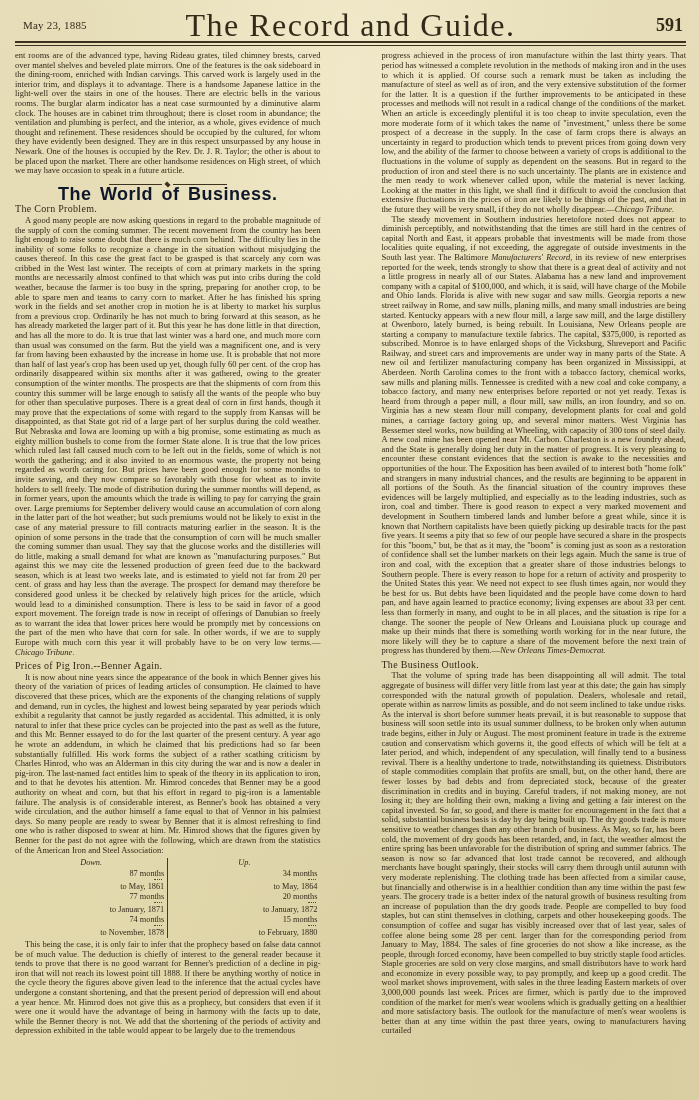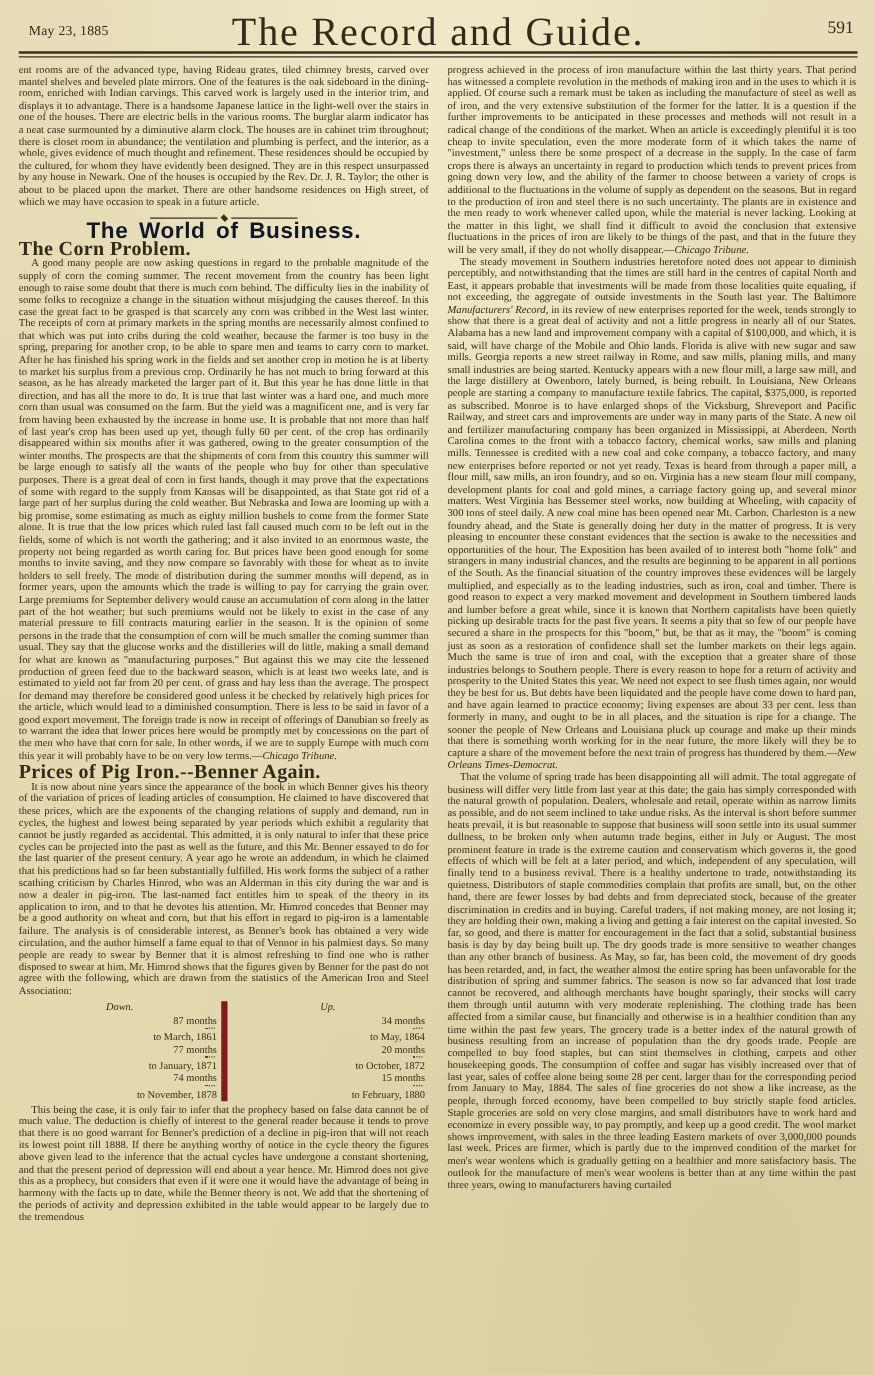--- a/index.html
+++ b/index.html
@@ -12,49 +12,49 @@
       radial-gradient(ellipse at 85% 90%, rgba(120,100,60,0.10), rgba(0,0,0,0) 60%),
       linear-gradient(#e7debad9, #e2d8ab);
     background-color:#e5dcb3;
     overflow:hidden;
   }
   .page { padding:6px 13px 0 15px; }
 
   .masthead { position:relative; height:32px; }
   .issue-date { position:absolute; left:8px; top:13px; font-size:11px; letter-spacing:0.2px; }
   .pub-title { text-align:center; font-size:32px; letter-spacing:1.5px; font-weight:normal; padding-top:1px; }
-  .page-num { position:absolute; right:3px; top:9px; font-size:14px; font-weight:normal; }
+  .page-num { position:absolute; right:3px; top:9px; font-size:18px; font-weight:bold; }
 
   .rule-thick { border-top:2.5px solid #3b311d; margin-top:3px; }
   .rule-thin  { border-top:1px solid #3b311d; margin-top:2px; margin-bottom:5px; }
 
-  .columns { display:flex; align-items:flex-start; }
+  .columns { display:flex; align-items:flex-end;gap:23px; }
   .col { width:335px; font-size:8.5px; line-height:9.6px; text-align:justify; }
   .col-left  { padding-right:7px; }
   .col-right { padding-left:7px; width:334px; }
   .vdivider { width:1px; background:#5a4e31; }
 
   p.body { text-align:justify; }
   .indent { text-indent:10px; }
   .it { font-style:italic; }
 
   .ornament { display:flex; align-items:center; justify-content:center; width:118px; margin:6px auto 3px; }
   .ornament .line { flex:1; height:1px; background:#3b311d; }
   .ornament .diamond { width:5px; height:5px; background:#3b311d; transform:rotate(45deg) scaleY(0.75); margin:0 3px; }
 
   .section-title {
     font-family:"Liberation Sans","DejaVu Sans",sans-serif;
     font-size:18px; font-weight:bold; text-align:center;
     letter-spacing:0.5px; word-spacing:3px; margin:2px 0 5px; color:#0f172a;
   }
-  .art-head { font-size:16px; font-weight:bold; letter-spacing:0.3px; margin:4px 0 2px; text-align:left; }
+  .art-head { font-size:10px; font-weight:normal; letter-spacing:0.3px; margin:4px 0 2px; text-align:left; }
 
   .benner-table { display:flex; margin:3px 0 2px; font-size:8.3px; line-height:10px; }
   .benner-col { flex:1; padding:0 3px; }
-  .benner-col.first { border-right:5px solid #7f1d1d; }
+  .benner-col.first { border-right:1px solid #7f1d1d; }
   .benner-head { text-align:center; font-style:italic; margin-bottom:1px; }
   .benner-row { display:flex; align-items:flex-end;flex-direction:column; }
   .benner-row .leader { flex:1; border-bottom:1px dotted #56492c; margin:0 2px 2px; min-width:8px; }
 </style>
 </head>
 <body>
 
 <div class="page">
 
   <div class="masthead">
@@ -83,21 +83,21 @@
 
       <div class="art-head">Prices of Pig Iron.--Benner Again.</div>
       <p class="body indent">It is now about nine years since the appearance of the book in which Benner gives his theory of the variation of prices of leading articles of consumption. He claimed to have discovered that these prices, which are the exponents of the changing relations of supply and demand, run in cycles, the highest and lowest being separated by year periods which exhibit a regularity that cannot be justly regarded as accidental. This admitted, it is only natural to infer that these price cycles can be projected into the past as well as the future, and this Mr. Benner essayed to do for the last quarter of the present century. A year ago he wrote an addendum, in which he claimed that his predictions had so far been substantially fulfilled. His work forms the subject of a rather scathing criticism by Charles Hinrod, who was an Alderman in this city during the war and is now a dealer in pig-iron. The last-named fact entitles him to speak of the theory in its application to iron, and to that he devotes his attention. Mr. Himrod concedes that Benner may be a good authority on wheat and corn, but that his effort in regard to pig-iron is a lamentable failure. The analysis is of considerable interest, as Benner's book has obtained a very wide circulation, and the author himself a fame equal to that of Vennor in his palmiest days. So many people are ready to swear by Benner that it is almost refreshing to find one who is rather disposed to swear at him. Mr. Himrod shows that the figures given by Benner for the past do not agree with the following, which are drawn from the statistics of the American Iron and Steel Association:</p>
 
       <div class="benner-table">
         <div class="benner-col first">
           <div class="benner-head">Down.</div>
           <div class="benner-row">
             <span>87 months</span>
               <span class="leader"></span>
-              <span>to March, 1861</span>
+              <span>to May, 1861</span>
           </div>
           <div class="benner-row">
             <span>77 months</span>
               <span class="leader"></span>
               <span>to January, 1871</span>
           </div>
           <div class="benner-row">
             <span>74 months</span>
               <span class="leader"></span>
               <span>to November, 1878</span>
@@ -106,37 +106,38 @@
         <div class="benner-col">
           <div class="benner-head">Up.</div>
           <div class="benner-row">
             <span>34 months</span>
               <span class="leader"></span>
               <span>to May, 1864</span>
           </div>
           <div class="benner-row">
             <span>20 months</span>
               <span class="leader"></span>
-              <span>to October, 1872</span>
+              <span>to January, 1872</span>
           </div>
           <div class="benner-row">
             <span>15 months</span>
               <span class="leader"></span>
               <span>to February, 1880</span>
           </div>
         </div>
       </div>
 
       <p class="body indent">This being the case, it is only fair to infer that the prophecy based on false data cannot be of much value. The deduction is chiefly of interest to the general reader because it tends to prove that there is no good warrant for Benner's prediction of a decline in pig-iron that will not reach its lowest point till 1888. If there be anything worthy of notice in the cycle theory the figures above given lead to the inference that the actual cycles have undergone a constant shortening, and that the present period of depression will end about a year hence. Mr. Himrod does not give this as a prophecy, but considers that even if it were one it would have the advantage of being in harmony with the facts up to date, while the Benner theory is not. We add that the shortening of the periods of activity and depression exhibited in the table would appear to be largely due to the tremendous</p>
     </div>
 
     <div class="vdivider"></div>
 
     <div class="col col-right">
       <p class="body"><span>progress achieved in the process of iron manufacture within the last thirty years. That period has witnessed a complete revolution in the methods of making iron and in the uses to which it is applied. Of course such a remark must be taken as including the manufacture of steel as well as of iron, and the very extensive substitution of the former for the latter. It is a question if the further improvements to be anticipated in these processes and methods will not result in a radical change of the conditions of the market. When an article is exceedingly plentiful it is too cheap to invite speculation, even the more moderate form of it which takes the name of "investment," unless there be some prospect of a decrease in the supply. In the case of farm crops there is always an uncertainty in regard to production which tends to prevent prices from going down very low, and the ability of the farmer to choose between a variety of crops is additional to the fluctuations in the volume of supply as dependent on the seasons. But in regard to the production of iron and steel there is no such uncertainty. The plants are in existence and the men ready to work whenever called upon, while the material is never lacking. Looking at the matter in this light, we shall find it difficult to avoid the conclusion that extensive fluctuations in the prices of iron are likely to be things of the past, and that in the future they will be very small, if they do not wholly disappear.—</span><span class="it">Chicago Tribune.</span></p>
 
       <p class="body indent"><span>The steady movement in Southern industries heretofore noted does not appear to diminish perceptibly, and notwithstanding that the times are still hard in the centres of capital North and East, it appears probable that investments will be made from those localities quite equaling, if not exceeding, the aggregate of outside investments in the South last year. The Baltimore </span><span class="it">Manufacturers' Record,</span><span> in its review of new enterprises reported for the week, tends strongly to show that there is a great deal of activity and not a little progress in nearly all of our States. Alabama has a new land and improvement company with a capital of $100,000, and which, it is said, will have charge of the Mobile and Ohio lands. Florida is alive with new sugar and saw mills. Georgia reports a new street railway in Rome, and saw mills, planing mills, and many small industries are being started. Kentucky appears with a new flour mill, a large saw mill, and the large distillery at Owenboro, lately burned, is being rebuilt. In Louisiana, New Orleans people are starting a company to manufacture textile fabrics. The capital, $375,000, is reported as subscribed. Monroe is to have enlarged shops of the Vicksburg, Shreveport and Pacific Railway, and street cars and improvements are under way in many parts of the State. A new oil and fertilizer manufacturing company has been organized in Mississippi, at Aberdeen. North Carolina comes to the front with a tobacco factory, chemical works, saw mills and planing mills. Tennessee is credited with a new coal and coke company, a tobacco factory, and many new enterprises before reported or not yet ready. Texas is heard from through a paper mill, a flour mill, saw mills, an iron foundry, and so on. Virginia has a new steam flour mill company, development plants for coal and gold mines, a carriage factory going up, and several minor matters. West Virginia has Bessemer steel works, now building at Wheeling, with capacity of 300 tons of steel daily. A new coal mine has been opened near Mt. Carbon. Charleston is a new foundry ahead, and the State is generally doing her duty in the matter of progress. It is very pleasing to encounter these constant evidences that the section is awake to the necessities and opportunities of the hour. The Exposition has been availed of to interest both "home folk" and strangers in many industrial chances, and the results are beginning to be apparent in all portions of the South. As the financial situation of the country improves these evidences will be largely multiplied, and especially as to the leading industries, such as iron, coal and timber. There is good reason to expect a very marked movement and development in Southern timbered lands and lumber before a great while, since it is known that Northern capitalists have been quietly picking up desirable tracts for the past five years. It seems a pity that so few of our people have secured a share in the prospects for this "boom," but, be that as it may, the "boom" is coming just as soon as a restoration of confidence shall set the lumber markets on their legs again. Much the same is true of iron and coal, with the exception that a greater share of those industries belongs to Southern people. There is every reason to hope for a return of activity and prosperity to the United States this year. We need not expect to see flush times again, nor would they be best for us. But debts have been liquidated and the people have come down to hard pan, and have again learned to practice economy; living expenses are about 33 per cent. less than formerly in many, and ought to be in all places, and the situation is ripe for a change. The sooner the people of New Orleans and Louisiana pluck up courage and make up their minds that there is something worth working for in the near future, the more likely will they be to capture a share of the movement before the next train of progress has thundered by them.—</span><span class="it">New Orleans Times-Democrat.</span></p>
 
+      <div class="art-head">The Business Outlook.</div>
       <p class="body indent">That the volume of spring trade has been disappointing all will admit. The total aggregate of business will differ very little from last year at this date; the gain has simply corresponded with the natural growth of population. Dealers, wholesale and retail, operate within as narrow limits as possible, and do not seem inclined to take undue risks. As the interval is short before summer heats prevail, it is but reasonable to suppose that business will soon settle into its usual summer dullness, to be broken only when autumn trade begins, either in July or August. The most prominent feature in trade is the extreme caution and conservatism which governs it, the good effects of which will be felt at a later period, and which, independent of any speculation, will finally tend to a business revival. There is a healthy undertone to trade, notwithstanding its quietness. Distributors of staple commodities complain that profits are small, but, on the other hand, there are fewer losses by bad debts and from depreciated stock, because of the greater discrimination in credits and in buying. Careful traders, if not making money, are not losing it; they are holding their own, making a living and getting a fair interest on the capital invested. So far, so good, and there is matter for encouragement in the fact that a solid, substantial business basis is day by day being built up. The dry goods trade is more sensitive to weather changes than any other branch of business. As May, so far, has been cold, the movement of dry goods has been retarded, and, in fact, the weather almost the entire spring has been unfavorable for the distribution of spring and summer fabrics. The season is now so far advanced that lost trade cannot be recovered, and although merchants have bought sparingly, their stocks will carry them through until autumn with very moderate replenishing. The clothing trade has been affected from a similar cause, but financially and otherwise is in a healthier condition than any time within the past few years. The grocery trade is a better index of the natural growth of business resulting from an increase of population than the dry goods trade. People are compelled to buy food staples, but can stint themselves in clothing, carpets and other housekeeping goods. The consumption of coffee and sugar has visibly increased over that of last year, sales of coffee alone being some 28 per cent. larger than for the corresponding period from January to May, 1884. The sales of fine groceries do not show a like increase, as the people, through forced economy, have been compelled to buy strictly staple food articles. Staple groceries are sold on very close margins, and small distributors have to work hard and economize in every possible way, to pay promptly, and keep up a good credit. The wool market shows improvement, with sales in the three leading Eastern markets of over 3,000,000 pounds last week. Prices are firmer, which is partly due to the improved condition of the market for men's wear woolens which is gradually getting on a healthier and more satisfactory basis. The outlook for the manufacture of men's wear woolens is better than at any time within the past three years, owing to manufacturers having curtailed</p>
     </div>
 
   </div>
 </div>
 
 </body></html>

